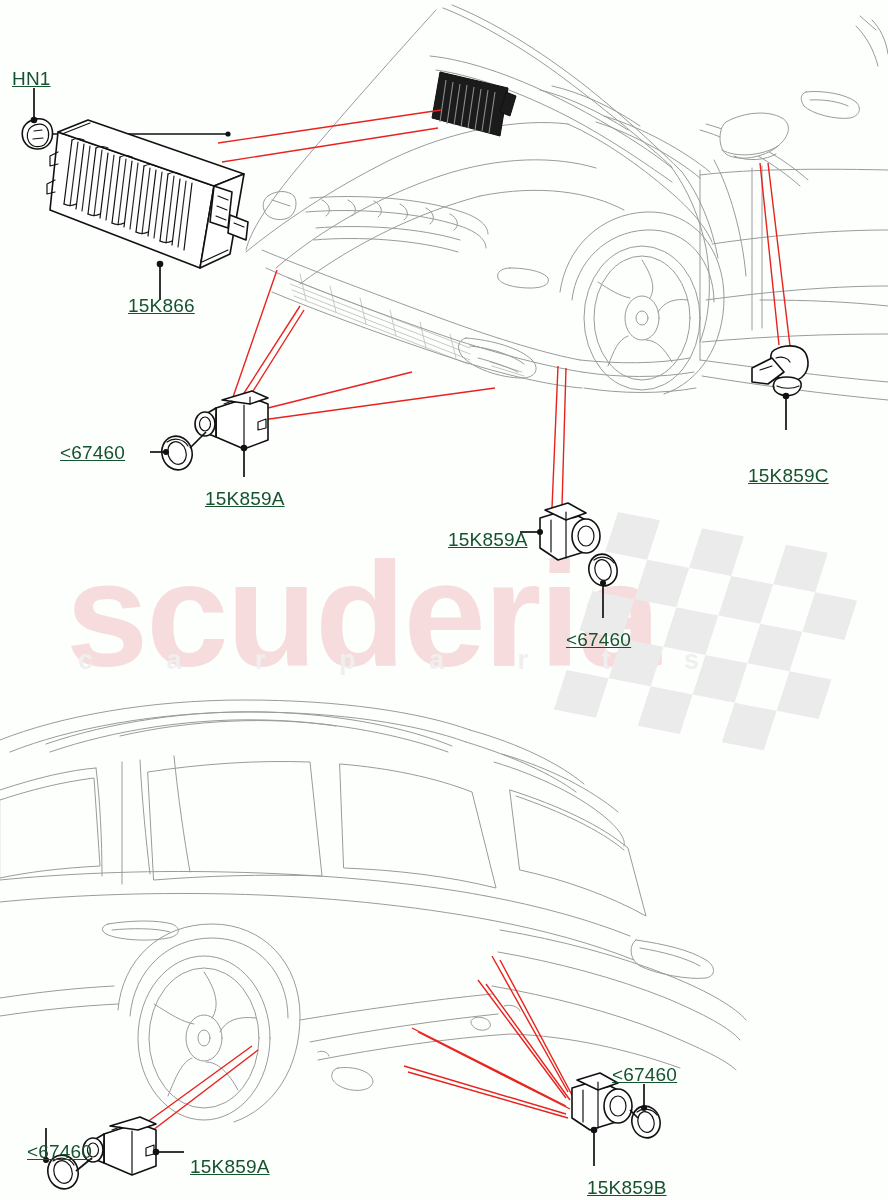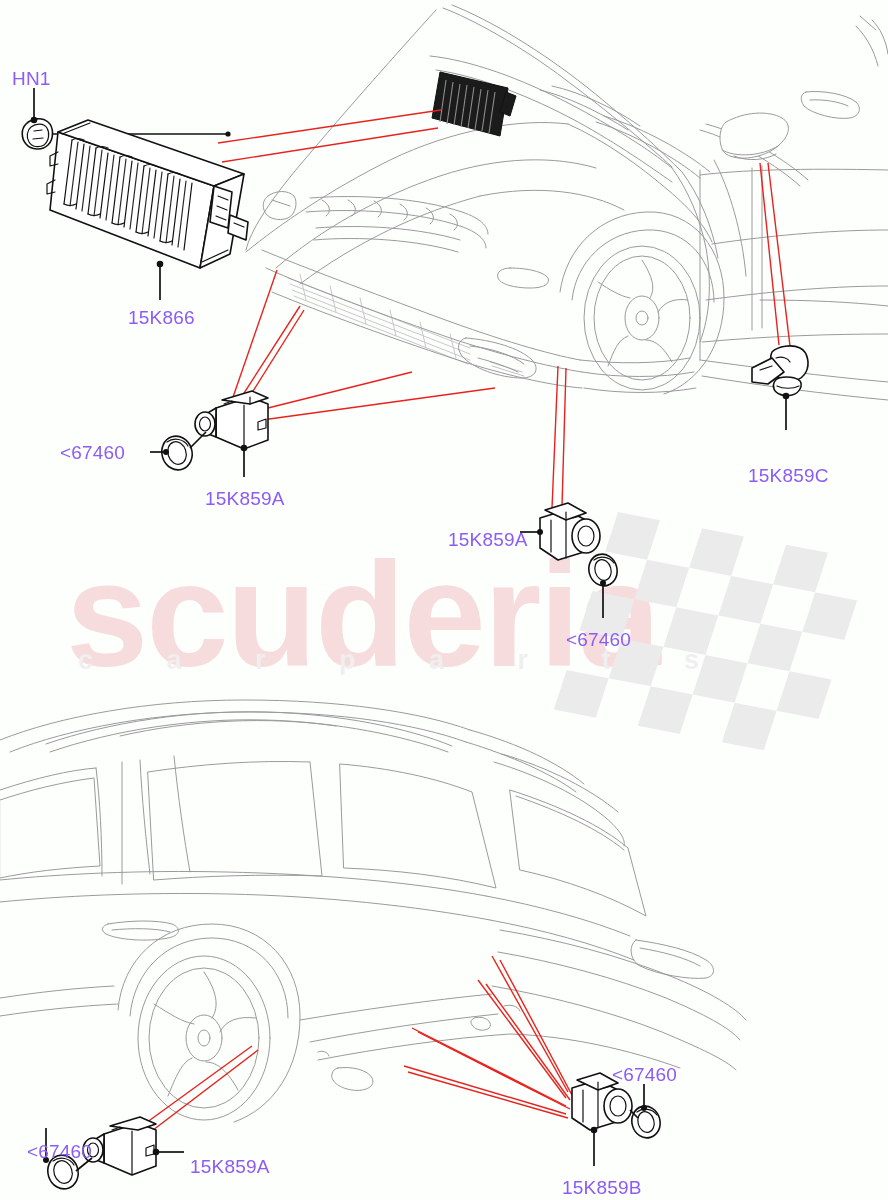--- a/index.html
+++ b/index.html
@@ -16,27 +16,28 @@
     font-family: "Liberation Sans", sans-serif;
   }
   .layer {
     position: absolute;
     left: 0; top: 0;
     width: 888px;
     height: 1200px;
   }
   .label {
     position: absolute;
-    color: #8b5cf6;
+    color: #14532d;
     font-family: "Liberation Sans", sans-serif;
     font-size: 19px;
     font-weight: 400;
     letter-spacing: 0.2px;
     white-space: nowrap;
     line-height: 1;
+    text-decoration: underline;
   }
   .wm-main {
     position: absolute;
     font-family: "Liberation Sans", sans-serif;
     font-size: 148px;
     font-weight: 700;
     color: #f7dcdd;
     letter-spacing: -2px;
     white-space: nowrap;
     user-select: none;
@@ -502,25 +503,25 @@
       <line class="pline" x1="644" y1="1084" x2="644" y2="1108"></line>
       <circle class="pdot" cx="644" cy="1108" r="3"></circle>
       <line class="pline" x1="594" y1="1130" x2="594" y2="1166"></line>
       <circle class="pdot" cx="594" cy="1130" r="3.3"></circle>
     </g>
 
   </svg>
 
   <div class="layer">
     <div class="label" style="left:12px;  top:69px;">HN1</div>
-    <div class="label" style="left:128px; top:308px;">15K866</div>
+    <div class="label" style="left:128px; top:296px;">15K866</div>
     <div class="label" style="left:60px;  top:443px;">&lt;67460</div>
     <div class="label" style="left:205px; top:489px;">15K859A</div>
     <div class="label" style="left:748px; top:466px;">15K859C</div>
     <div class="label" style="left:448px; top:530px;">15K859A</div>
     <div class="label" style="left:566px; top:630px;">&lt;67460</div>
     <div class="label" style="left:612px; top:1065px;">&lt;67460</div>
-    <div class="label" style="left:562px; top:1178px;">15K859B</div>
+    <div class="label" style="left:587px; top:1178px;">15K859B</div>
     <div class="label" style="left:27px;  top:1142px;">&lt;67460</div>
     <div class="label" style="left:190px; top:1157px;">15K859A</div>
   </div>
 
 </div>
 
 </body></html>

